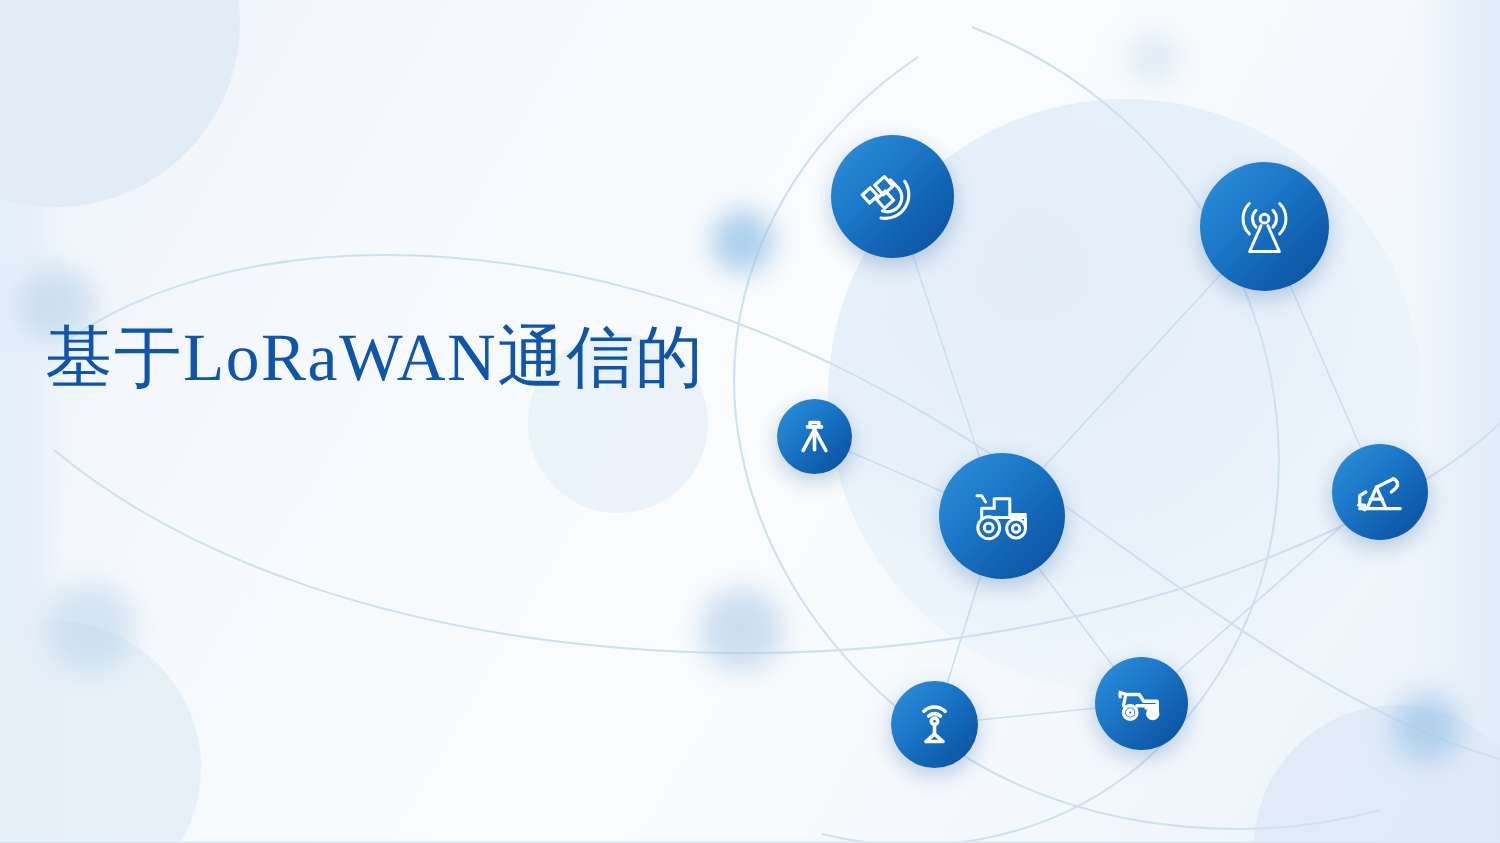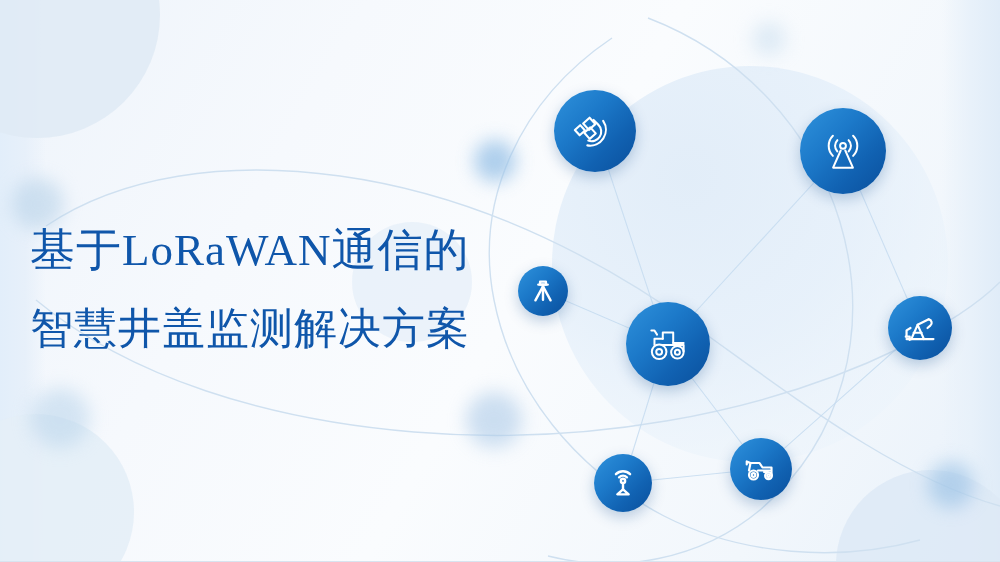--- a/index.html
+++ b/index.html
@@ -68,21 +68,21 @@
     left: 0; top: 0;
     width: 1000px;
     height: 562px;
     pointer-events: none;
   }
 
   
   .title-block {
     position: absolute;
     left: 28px;
-    top: 228px;
+    top: 216px;
     width: 540px;
   }
   .title-line {
     color: #0f56aa;
     font-family: "Liberation Serif", "DejaVu Serif", serif;
     font-size: 45px;
     line-height: 1.0;
     letter-spacing: 1px;
     white-space: nowrap;
   }
@@ -146,21 +146,20 @@
 
   <div class="dot d1"></div>
   <div class="dot d2"></div>
   <div class="dot d3"></div>
   <div class="dot d4"></div>
   <div class="dot d5"></div>
   <div class="dot d6"></div>
 
   <div class="title-block">
     <div class="title-line l1">基于LoRaWAN通信的</div>
-    <div class="title-line l2">智慧井盖监测解决方案</div>
   </div>
 
   <div class="node n-satellite">
     <span>
       <svg width="46" height="46" viewBox="0 0 48 48" fill="none" stroke="#ffffff" stroke-width="2.1" stroke-linecap="round" stroke-linejoin="round">
         <rect x="13.5" y="12" width="9" height="9" transform="rotate(-42 18 16.5)"></rect>
         <rect x="4.5" y="19.5" width="7.5" height="7.5" transform="rotate(-42 8.2 23.2)"></rect>
         <rect x="14.5" y="22" width="8.5" height="8.5" transform="rotate(-42 18.7 26.2)"></rect>
         <path d="M22.5 12.5 L27 17"></path>
         <path d="M27.5 17.5 a10 10 0 0 1 -10.5 16.5"></path>

